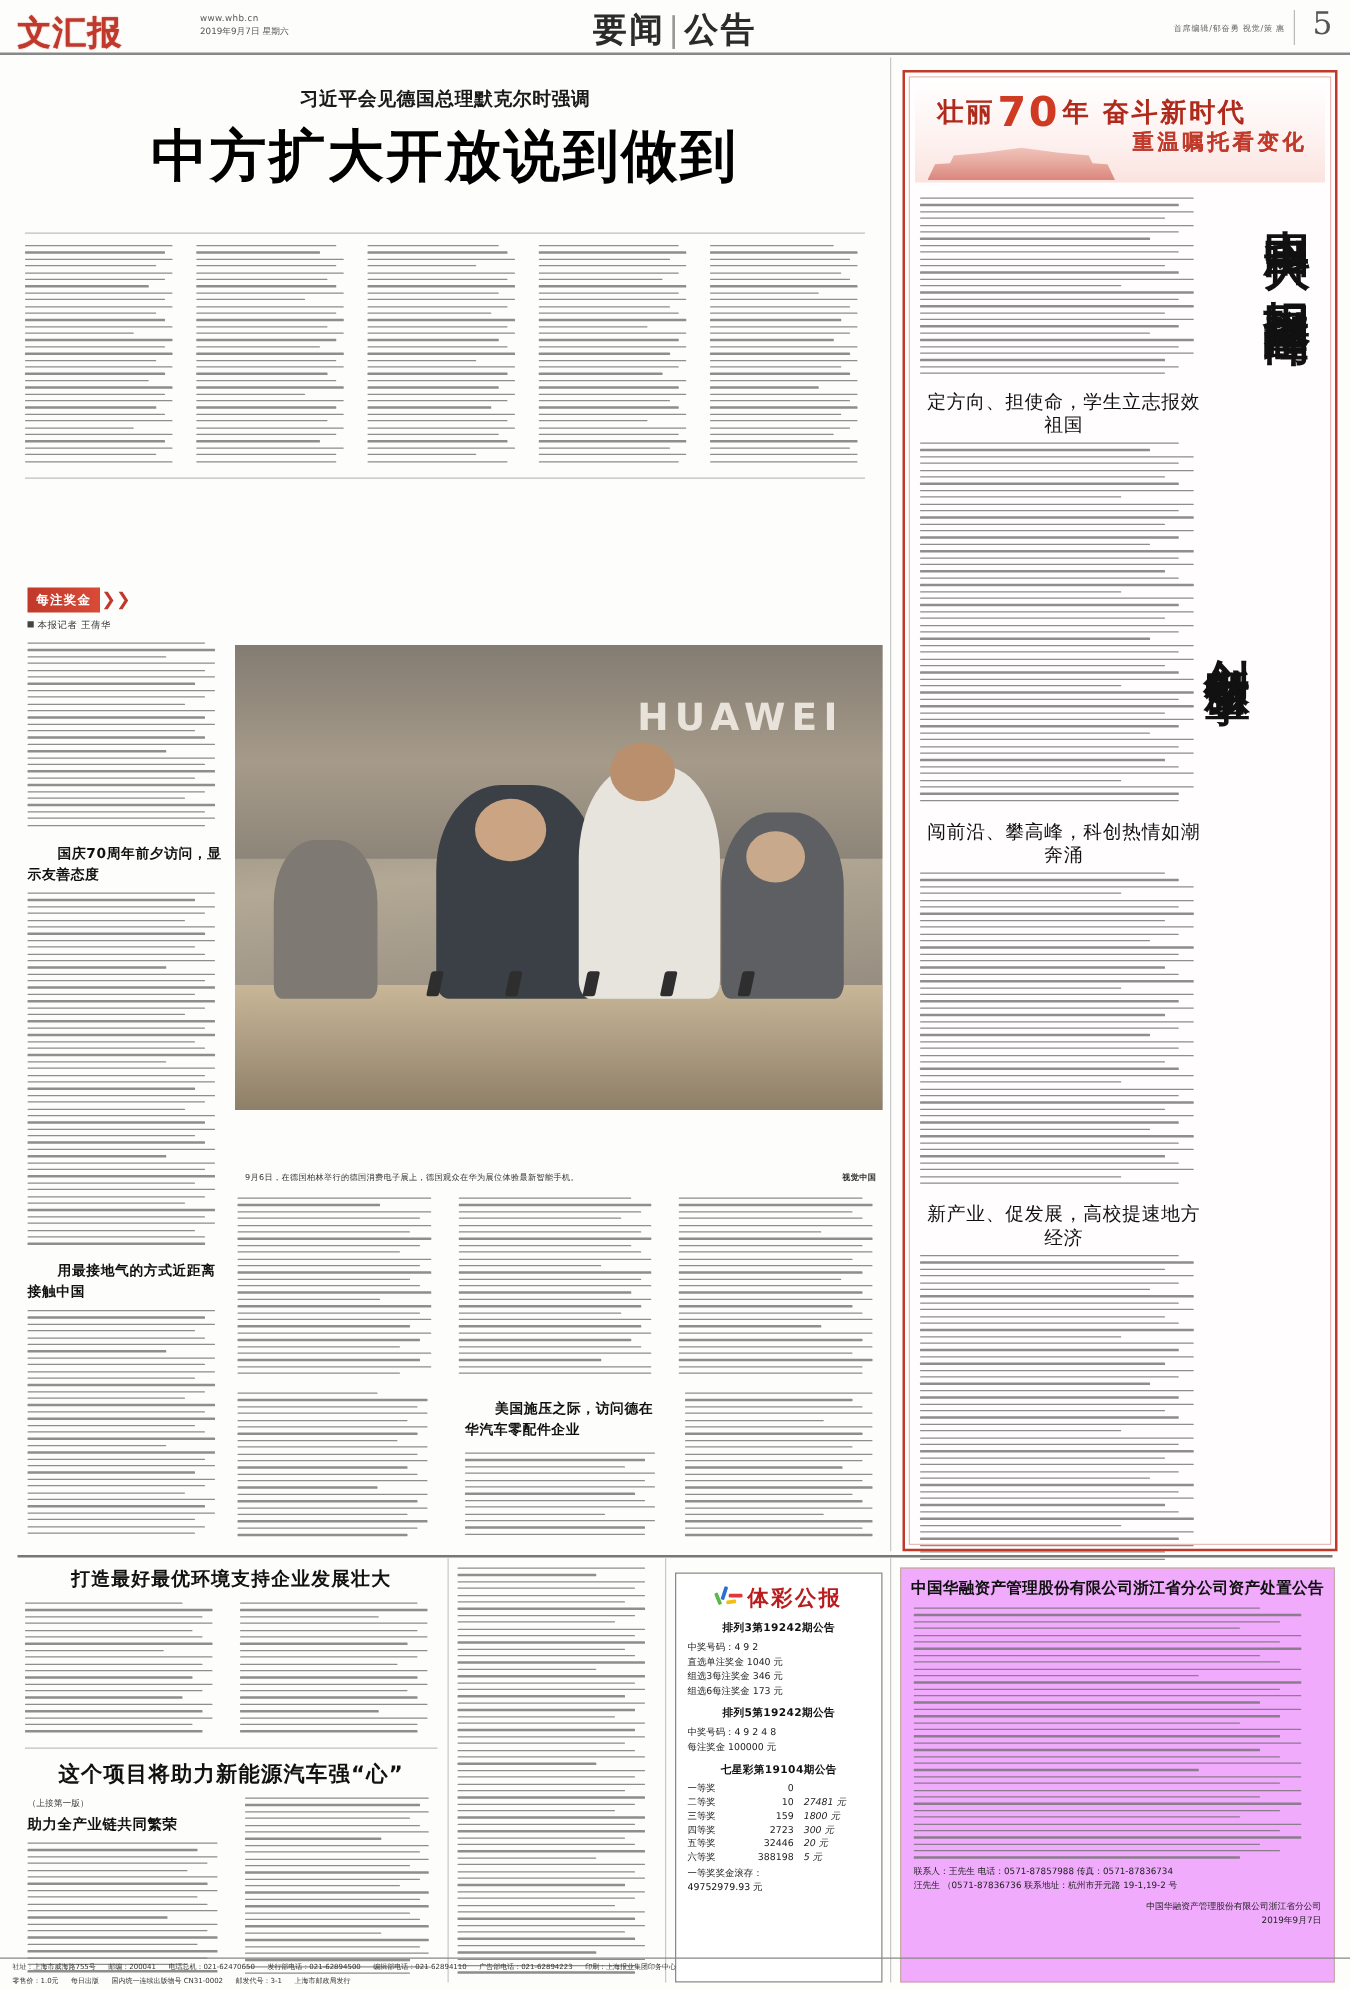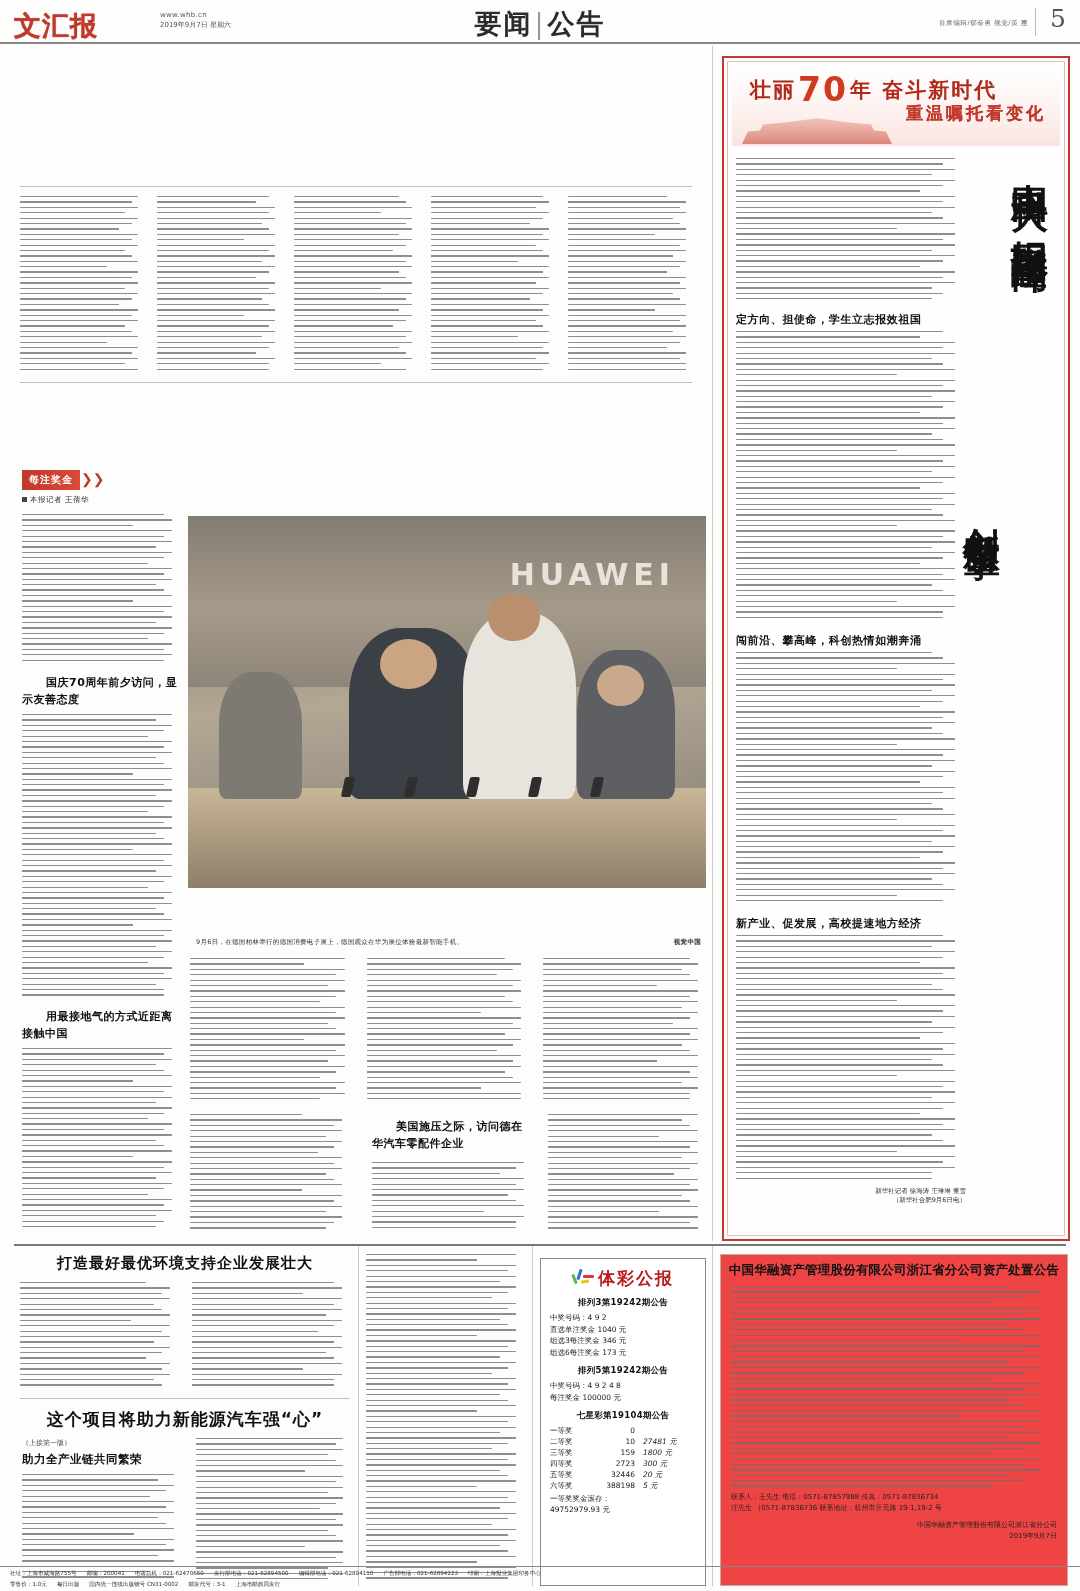--- a/index.html
+++ b/index.html
@@ -150,21 +150,21 @@
   }
   .vtitle {
     position:absolute;
     writing-mode:vertical-rl; text-orientation:upright;
     font-family:"DejaVu Sans","Liberation Sans",sans-serif;
     font-weight:bold; color:#111;
     letter-spacing:4px;
   }
   .vt-a { font-size:37px; }
   .vt-b { font-size:37px; }
-  .rsubhead { font-weight:bold; font-size:11px; letter-spacing:.6px; margin:6px 0 4px; color:#111;}
+  .rsubhead { text-align:center; font-weight:normal; font-size:15px; letter-spacing:.6px; margin:6px 0 4px; color:#111;}
   .rsign { text-align:right; font-size:6.5px; color:#333; line-height:9px; }
 
   
   .bsec-title {
     text-align:center; font-weight:bold; letter-spacing:1px; color:#111;
   }
   .bsec-title.t1 { font-size:15px; }
   .bsec-title.t2 { font-size:17px; }
   .bsub { font-weight:bold; font-size:11.5px; letter-spacing:.5px; color:#111; }
   .bnote { font-size:7px; color:#444; }
@@ -182,21 +182,21 @@
   }
   .lotto-sub { text-align:center; font-weight:bold; font-size:8.5px; margin:7px 0 3px; letter-spacing:.3px;}
   .lotto-line { font-size:7.5px; color:#222; line-height:11.5px; }
   .lotto-tbl { width:100%; border-collapse:collapse; font-size:7.5px; color:#222; }
   .lotto-tbl td { padding:0.5px 0; }
   .lotto-tbl td.c2 { text-align:right; padding-right:8px; }
   .lotto-tbl td.c3 { text-align:left;font-style:italic; }
   .lotto-total { text-align:left; font-size:7.5px; }
 
   
-  #adbox { position:absolute; border:1px solid #c9a9a4; background:#ef4444; }
+  #adbox { position:absolute; border:1px solid #c9a9a4; background:#f0abfc; }
   .ad-title { text-align:center; font-weight:bold; font-size:12.5px; letter-spacing:.2px; color:#111; padding-top:7px;}
   .ad-sign { text-align:right; font-size:7px; color:#222; line-height:11px; }
   .ad-line { font-size:7px; color:#222; line-height:11px; }
 
   
   #footer {
     position:absolute; left:0; top:1566px; width:1080px; height:25px;
     border-top:1.5px solid #888;
     font-size:5.6px; color:#333; padding-top:3px;
   }
@@ -219,20 +219,24 @@
   <div class="hdr-right">首席编辑/郁奋勇   视觉/策  惠</div>
   <div class="hdr-page-div"></div>
   <div class="hdr-page">5</div>
   <div class="hdr-rule"></div>
 </div>
 
 <div id="page">
 
   <div class="vrule" style="left:712px; top:0px; height:1195px;"></div>
 
+  <div style="position:absolute; left:20px; top:24px; width:672px;">
+    <div class="kicker">习近平会见德国总理默克尔时强调</div>
+    <div class="headline h-main" style="margin-top:10px;">中方扩大开放说到做到</div>
+  </div>
   <div class="hrule" style="left:20px; top:140px; width:672px;"></div>
 
   <div style="position:absolute; left:20px; top:150px; width:672px; height:180px; display:flex; gap:13px;">
     <div class="ftxt tiny" style="flex:1">
         <i class="s95"></i>
         <i class="s90"></i>
         <i class="s95"></i>
         <i class="s85"></i>
         <i class="s95"></i>
         <i class="s90"></i>

